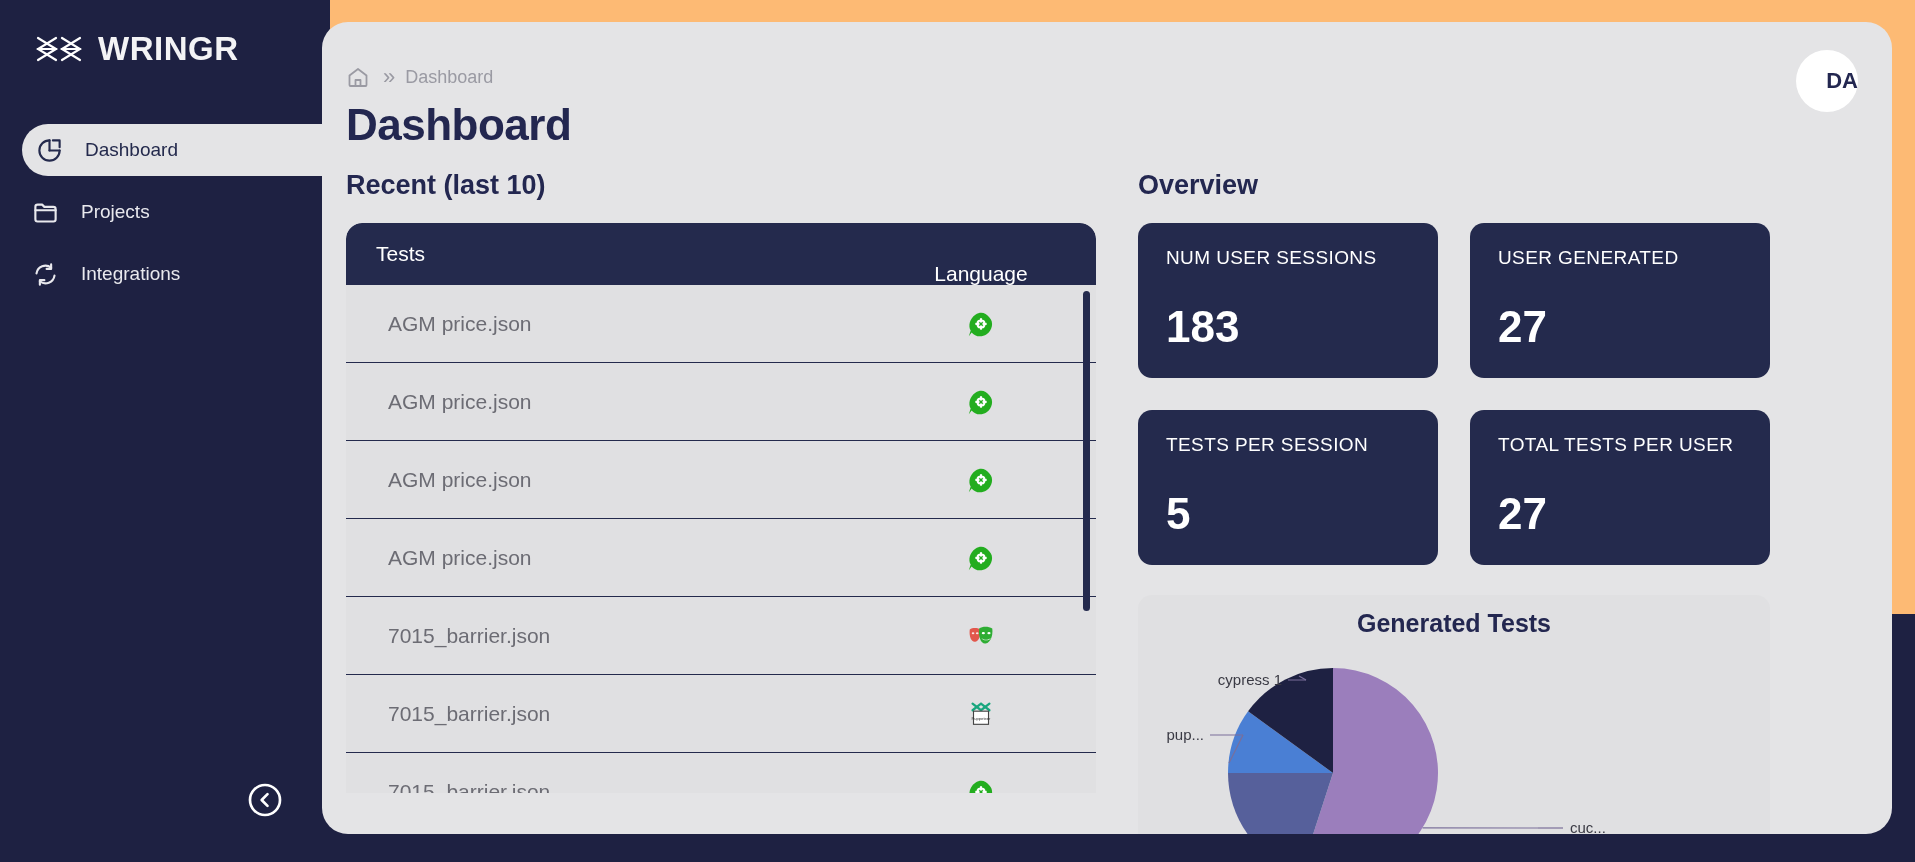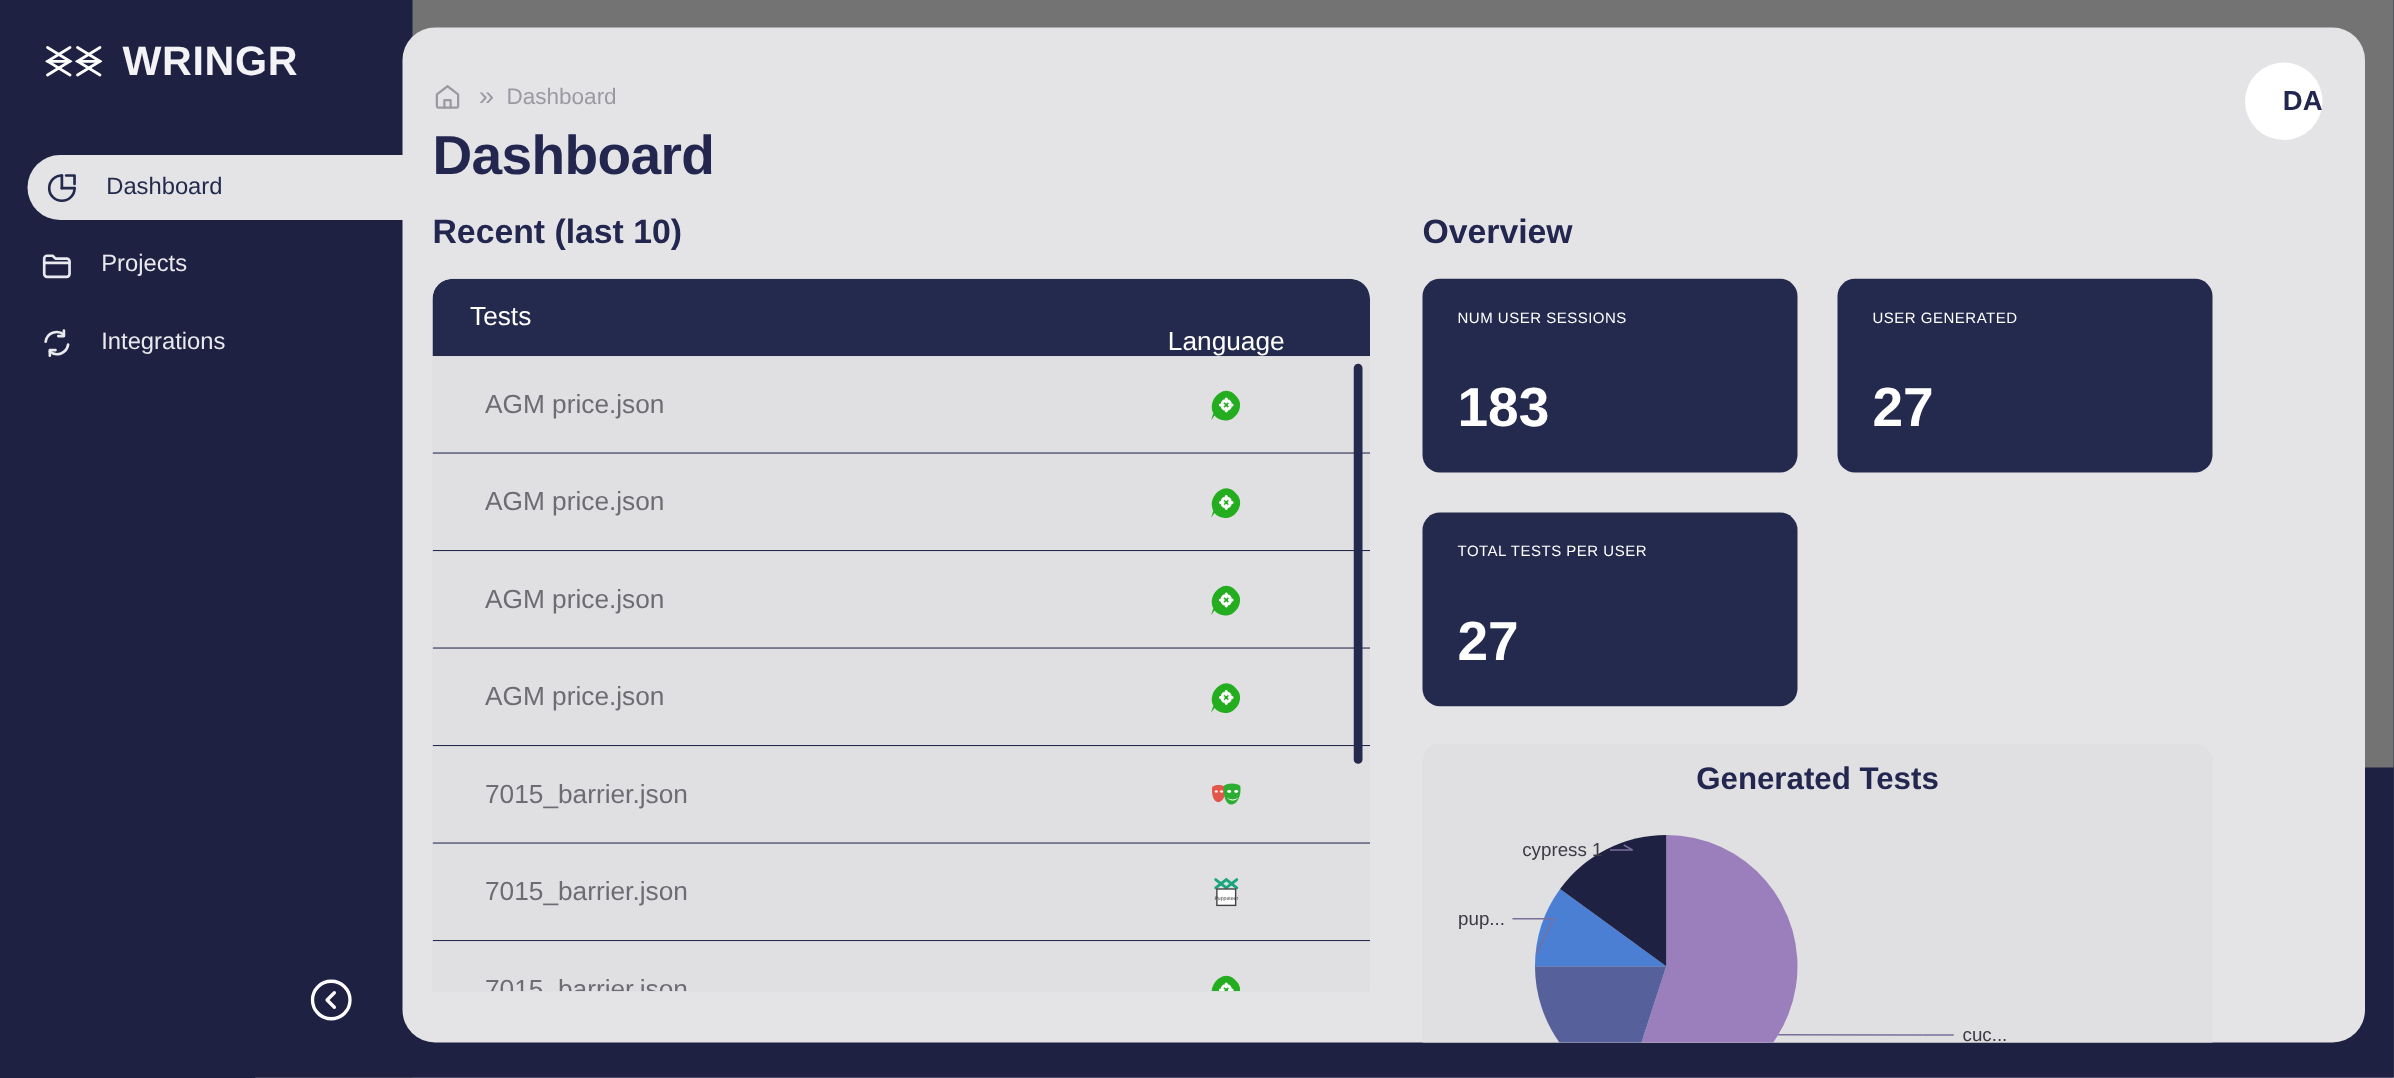--- a/index.html
+++ b/index.html
@@ -2,21 +2,21 @@
 <html><head>
 <meta charset="utf-8">
 <style>
   * { margin:0; padding:0; box-sizing:border-box; }
   html, body {
     width:1915px; height:862px;
     overflow:hidden;
     background:#1e2142;
     font-family:"Liberation Sans", sans-serif;
   }
-  #app { position:relative; width:1915px; height:614px; background:#737373; }
+  #app { position:relative; width:1915px; height:614px; background:#fdba74; }
 
   
   .sidebar {
     position:absolute; left:0; top:0; width:330px; height:862px;
     background:#1e2142;
   }
   .brand { display:flex; align-items:center; gap:16px; padding:30px 0 0 36px; }
   .brand-logo { width:46px; height:34px; flex:none; }
   .brand-name {
     color:#f3f3f5; font-size:33px; font-weight:700; letter-spacing:0.5px;
@@ -103,21 +103,21 @@
   .stats-grid {
     display:grid; grid-template-columns:300px 300px; gap:32px 32px;
     margin-top:14px;
   }
   .stat-card {
     background:#242a4d; border-radius:14px;
     padding:24px 28px 26px 28px; height:155px;
     display:flex; flex-direction:column; justify-content:space-between;
     cursor:default;
   }
-  .stat-label { color:#ffffff; font-size:12px; letter-spacing:0.4px; }
+  .stat-label { color:#ffffff; font-size:19px; letter-spacing:0.4px; }
   .stat-value { color:#ffffff; font-size:44px; font-weight:700; }
 
   .chart-card {
     margin-top:30px; width:632px; height:300px;
     background:#e0e0e2; border-radius:14px;
     position:relative; overflow:hidden;
   }
   .chart-title {
     text-align:center; padding-top:14px;
     color:#232750; font-size:25px; font-weight:700;
@@ -382,20 +382,24 @@
         <div class="stat-card">
           <div class="stat-label">NUM USER SESSIONS</div>
           <div class="stat-value">183</div>
         </div>
 
         <div class="stat-card">
           <div class="stat-label">USER GENERATED</div>
           <div class="stat-value">27</div>
         </div>
 
+        <div class="stat-card">
+          <div class="stat-label">TESTS PER SESSION</div>
+          <div class="stat-value">5</div>
+        </div>
 
         <div class="stat-card">
           <div class="stat-label">TOTAL TESTS PER USER</div>
           <div class="stat-value">27</div>
         </div>
       </div>
 
       <div class="chart-card">
         <div class="chart-title">Generated Tests</div>
         <svg class="chart-svg" id="pie-svg" width="632" height="250" viewBox="0 0 632 250">

